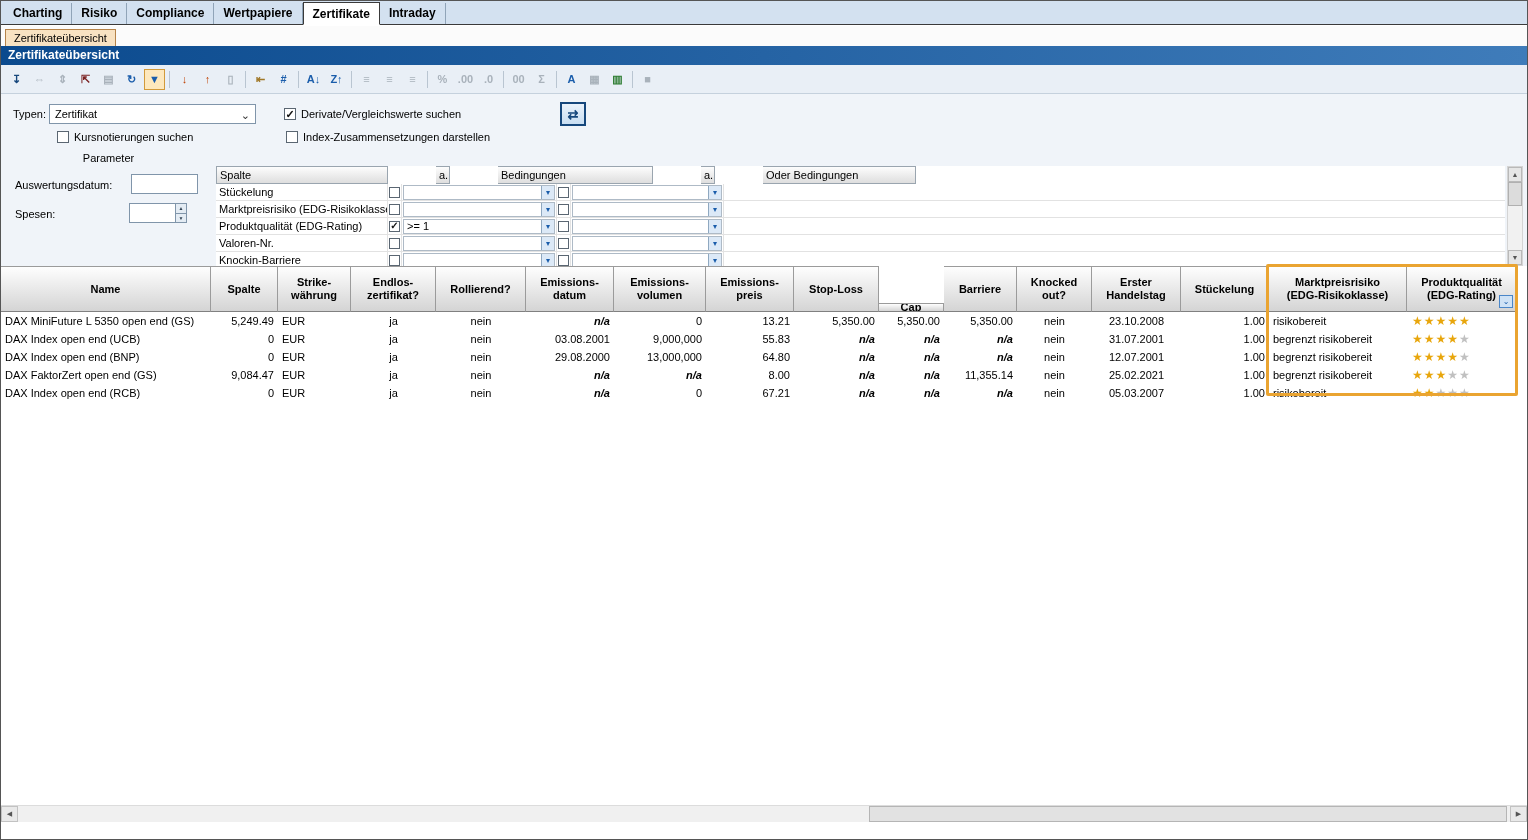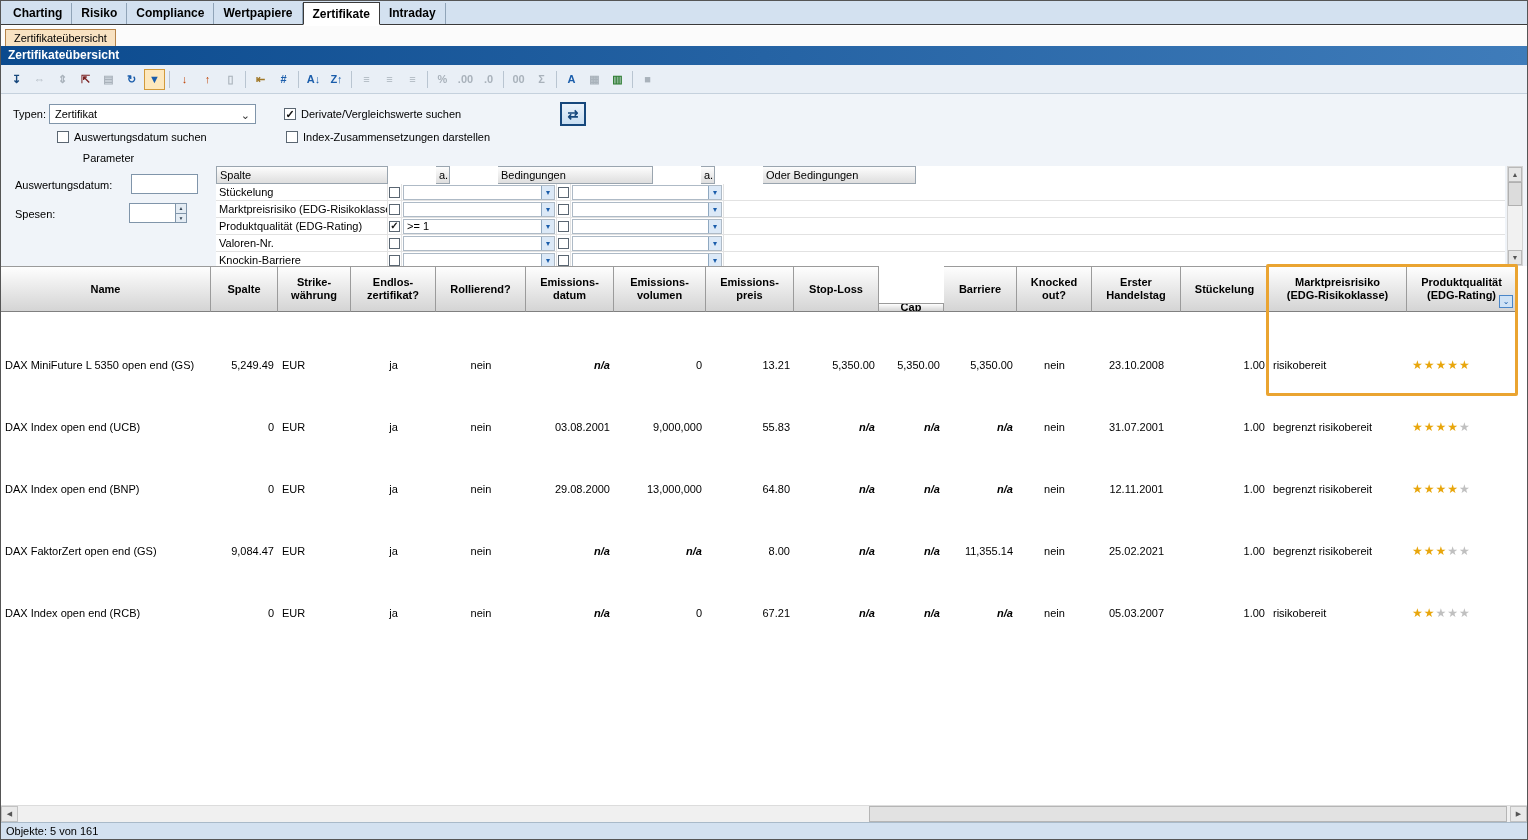--- a/index.html
+++ b/index.html
@@ -94,21 +94,21 @@
 
   
   .tablearea { position:absolute; top:265px; left:0; right:0; height:539px; background:#fff; }
   .thead { display:flex; height:46px; position:relative; z-index:2; }
   .th { flex:none; background:linear-gradient(#fefefe,#d4d4d4); border-right:1px solid #9b9b9b;
         border-top:1px solid #9b9b9b; border-bottom:1px solid #808080; font-weight:bold; text-align:center;
         display:flex; align-items:center; justify-content:center; white-space:pre-line; line-height:13px;
         position:relative; overflow:hidden; }
   .th-dd { position:absolute; right:3px; bottom:3px; width:14px; height:13px; background:#cfe2f5;
            border:1px solid #4a86c8; color:#1a5dab; font-size:8px; line-height:11px; text-align:center; font-weight:normal; }
-  .trow { display:flex; height:18px;margin-top:44px; }
+  .trow { display:flex; height:18px; }
   .td { flex:none; padding:0 4px; white-space:nowrap; overflow:hidden; line-height:18px; }
   .align-right { text-align:right; } .align-center { text-align:center; } .align-left { text-align:left; }
   .na { font-weight:bold; font-style:italic; }
   .stars { letter-spacing:1px; font-size:12px; padding-left:5px; }
   .star.gold { color:#e8a60c; } .star.gray { color:#c0c0c0; }
   .highlight-box { position:absolute; left:1265px; top:-2px; width:252px; height:132px;
                    border:3px solid #eaa431; border-radius:2px; z-index:3; pointer-events:none; }
 
   
   .hscroll { position:absolute; top:804px; left:0; right:0; height:17px; background:#f0f0f0; border-top:1px solid #dcdcdc; }
@@ -184,21 +184,21 @@
     </div>
     <div class="refresh-btn">
       <span>⇄</span>
     </div>
   <div class="form-cb form-cb-0">
         <span class="cb">✓</span>
         <span class="cb-label">Derivate/Vergleichswerte suchen</span>
       </div>
       <div class="form-cb form-cb-1">
         <span class="cb"></span>
-        <span class="cb-label">Auswertungsdatum suchen</span>
+        <span class="cb-label">Kursnotierungen suchen</span>
       </div>
       <div class="form-cb form-cb-2">
         <span class="cb"></span>
         <span class="cb-label">Index-Zusammensetzungen darstellen</span>
       </div>
     </div>
 
   <div class="paramsection">
     <div class="group-label param-label">Parameter</div>
 
@@ -409,21 +409,21 @@
           <div class="td align-left" style="width: 73px;">EUR</div>
           <div class="td align-center" style="width: 85px;">ja</div>
           <div class="td align-center" style="width: 90px;">nein</div>
           <div class="td align-right" style="width: 88px;">29.08.2000</div>
           <div class="td align-right" style="width: 92px;">13,000,000</div>
           <div class="td align-right" style="width: 88px;">64.80</div>
           <div class="td align-right na" style="width: 85px;">n/a</div>
           <div class="td align-right na" style="width: 65px;">n/a</div>
           <div class="td align-right na" style="width: 73px;">n/a</div>
           <div class="td align-center" style="width: 75px;">nein</div>
-          <div class="td align-center" style="width: 89px;">12.11.2001</div>
+          <div class="td align-center" style="width: 89px;">12.07.2001</div>
           <div class="td align-right" style="width: 88px;">1.00</div>
           <div class="td align-left" style="width: 138px;">begrenzt risikobereit</div>
           <div class="td align-left stars" style="width: 110px;"><span class="star gold">★</span><span class="star gold">★</span><span class="star gold">★</span><span class="star gold">★</span><span class="star gray">★</span></div>
         </div>
         <div class="trow">
           <div class="td align-left" style="width: 210px;">DAX FaktorZert open end (GS)</div>
           <div class="td align-right" style="width: 67px;">9,084.47</div>
           <div class="td align-left" style="width: 73px;">EUR</div>
           <div class="td align-center" style="width: 85px;">ja</div>
           <div class="td align-center" style="width: 90px;">nein</div>
@@ -460,17 +460,14 @@
       </div>
     <div class="highlight-box"></div>
   </div>
 
   <div class="hscroll">
     <div class="hs-btn hs-left">◀</div>
     <div class="hs-thumb"></div>
     <div class="hs-btn hs-right">▶</div>
   </div>
 
-  <div class="statusbar">
-    <span>Objekte: 5 von 161</span>
-  </div>
 
 </div>
 
 </body></html>

